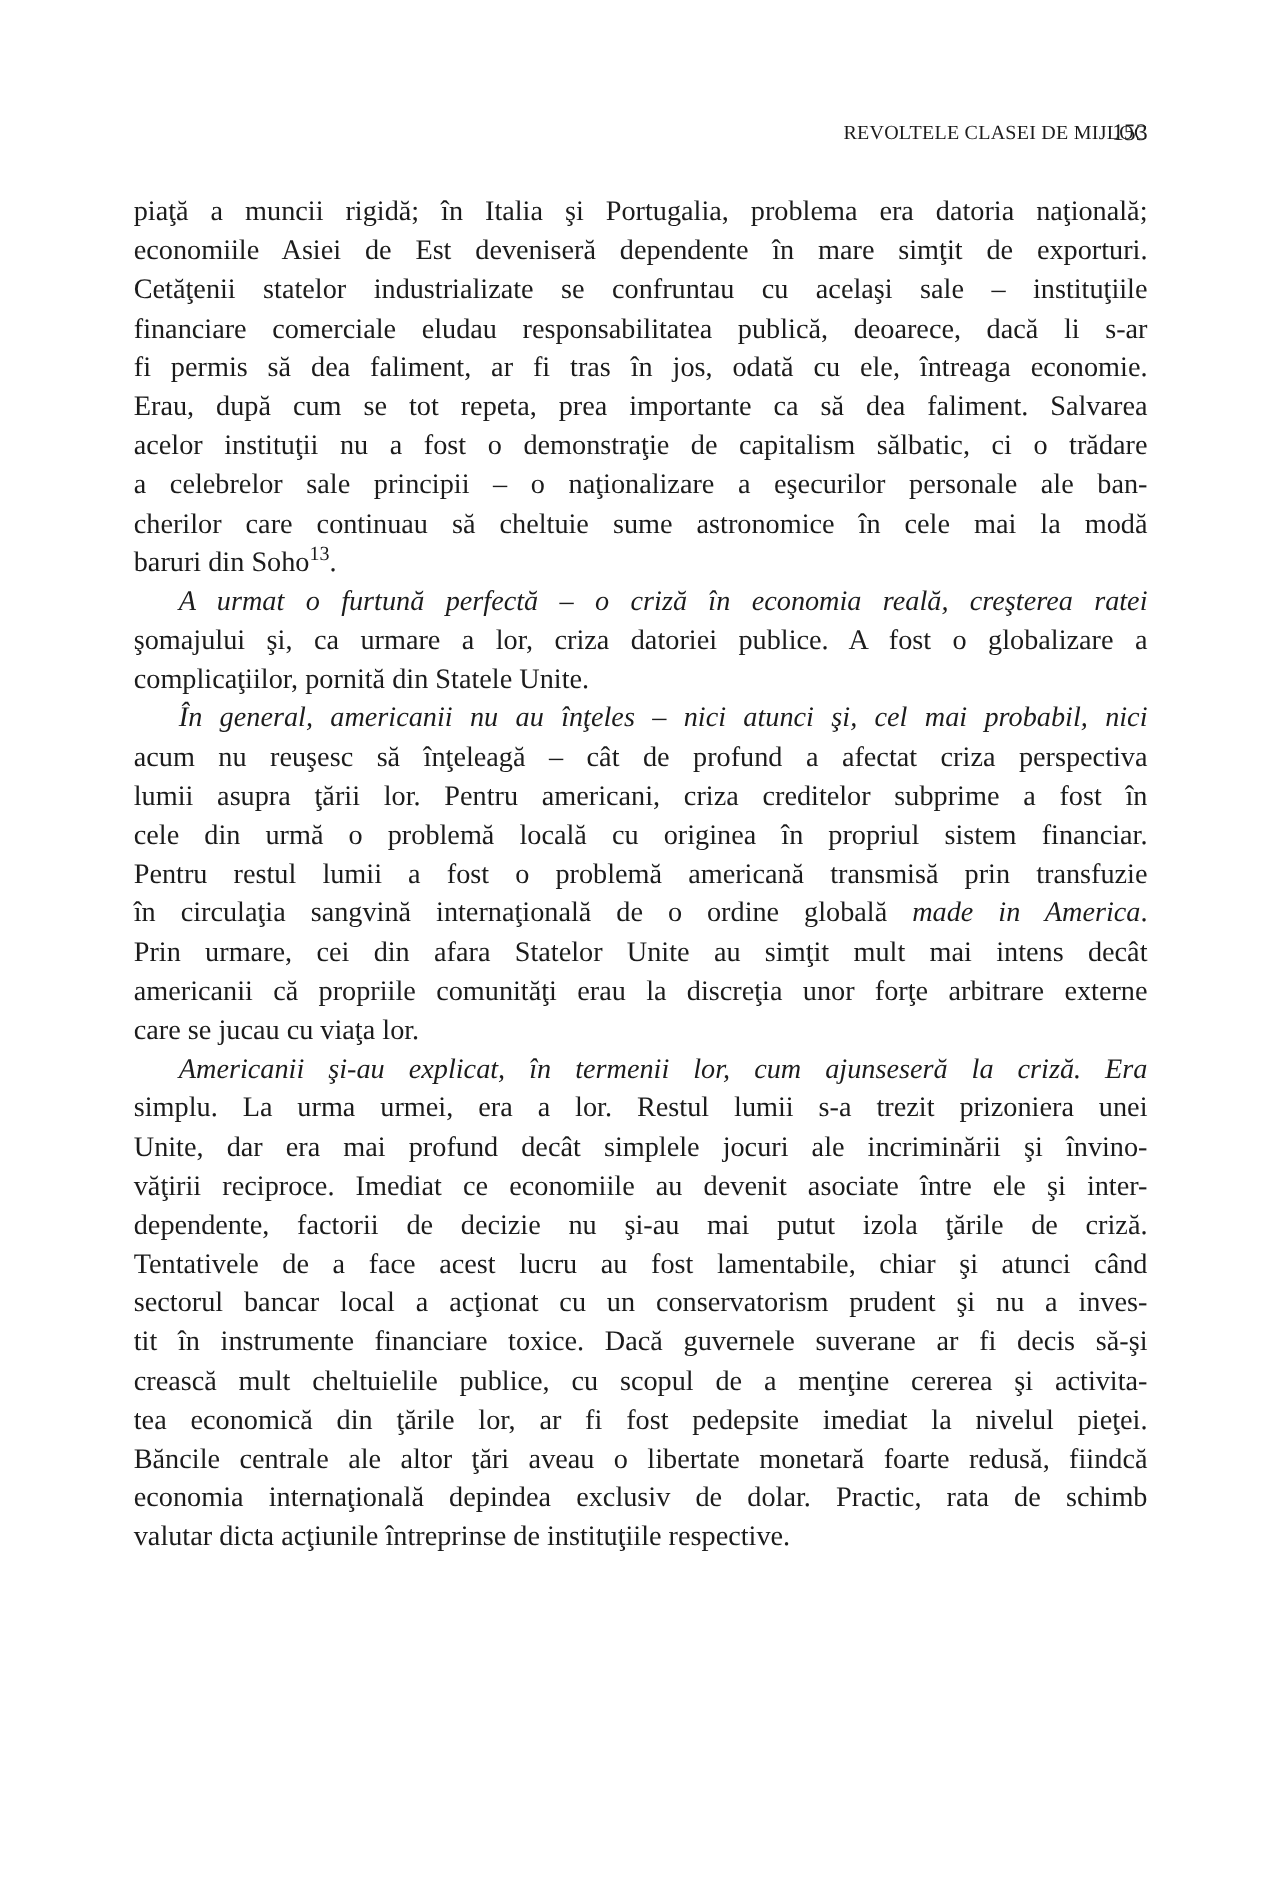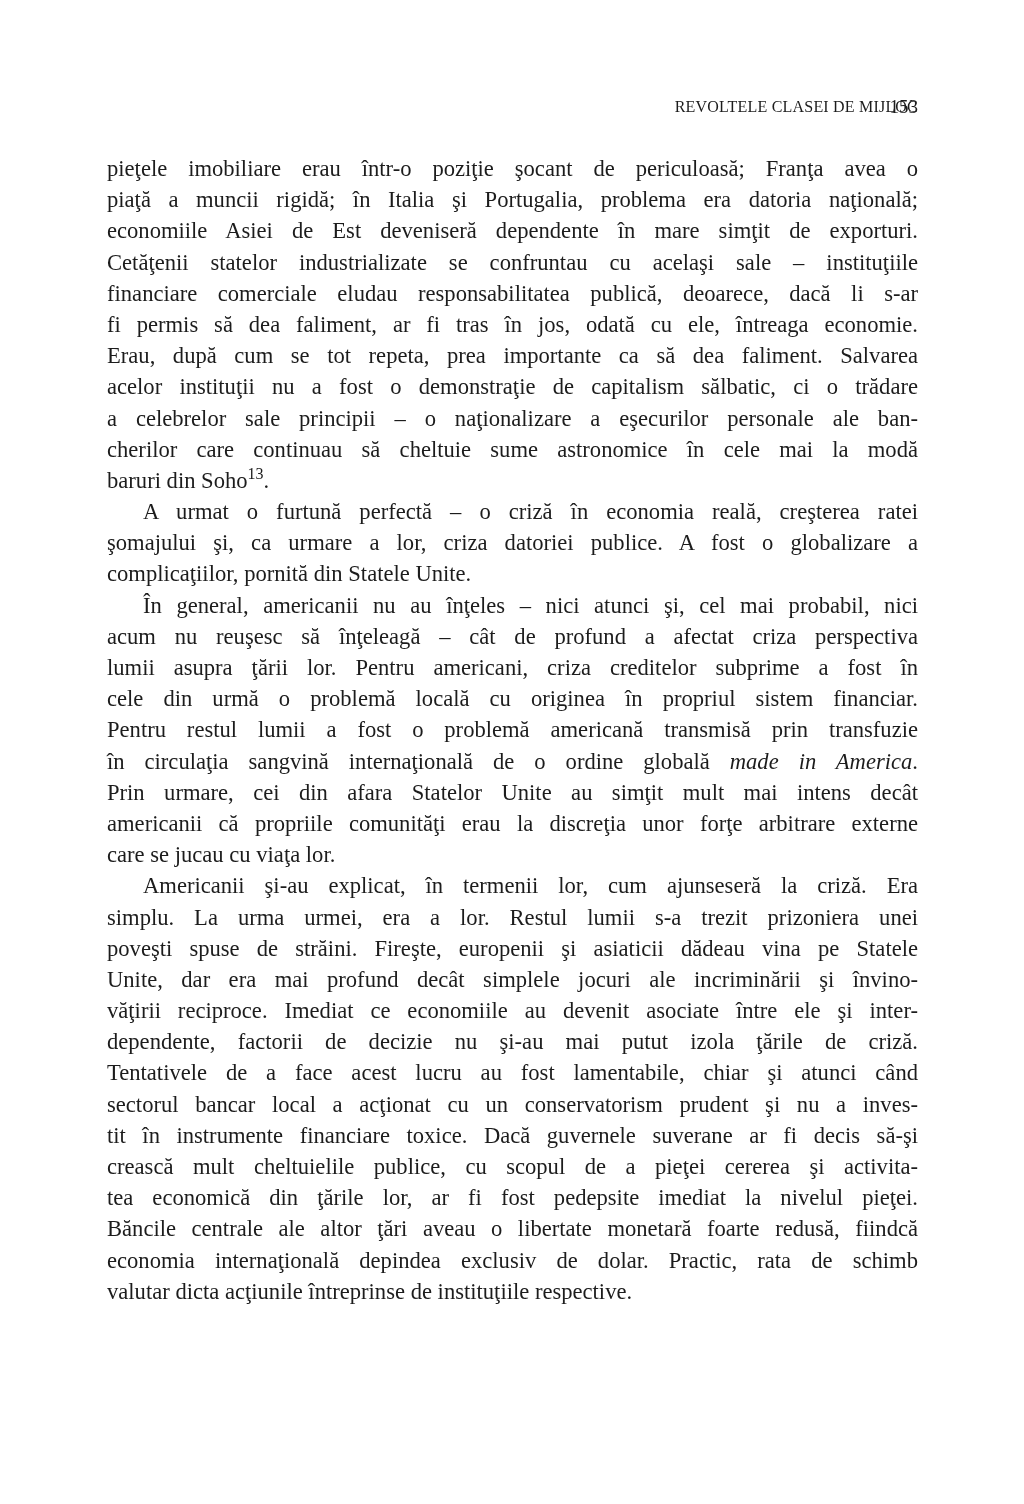--- a/index.html
+++ b/index.html
@@ -50,40 +50,40 @@
       white-space: nowrap;
       text-align: justify;
       text-align-last: justify;
       height: 31.2px;
     }
     .line.last {
       text-align-last: left;
     }
     .line.indent {
       padding-left: 36px;
+      font-style: italic;
     }
     sup.fn {
       font-size: 16px;
       vertical-align: 9px;
       line-height: 0;
     }
     em { font-style: italic; }
   </style>
 </head>
 <body>
 
 <div class="running-header">
   <span class="header-title">REVOLTELE CLASEI DE MIJLOC</span>
   <span class="page-number">153</span>
 </div>
 
 <div class="body-text">
 
   <div>
-    <span class="line">pieţele imobiliare erau într-o poziţie şocant de periculoasă; Franţa avea o</span>
     <span class="line">piaţă a muncii rigidă; în Italia şi Portugalia, problema era datoria naţională;</span>
     <span class="line">economiile Asiei de Est deveniseră dependente în mare simţit de exporturi.</span>
     <span class="line">Cetăţenii statelor industrializate se confruntau cu acelaşi sale – instituţiile</span>
     <span class="line">financiare comerciale eludau responsabilitatea publică, deoarece, dacă li s-ar</span>
     <span class="line">fi permis să dea faliment, ar fi tras în jos, odată cu ele, întreaga economie.</span>
     <span class="line">Erau, după cum se tot repeta, prea importante ca să dea faliment. Salvarea</span>
     <span class="line">acelor instituţii nu a fost o demonstraţie de capitalism sălbatic, ci o trădare</span>
     <span class="line">a celebrelor sale principii – o naţionalizare a eşecurilor personale ale ban-</span>
     <span class="line">cherilor care continuau să cheltuie sume astronomice în cele mai la modă</span>
     <span class="line last"><span>baruri din Soho</span><sup class="fn">13</sup><span>.</span></span>
@@ -103,27 +103,26 @@
     <span class="line">Pentru restul lumii a fost o problemă americană transmisă prin transfuzie</span>
     <span class="line"><span>în circulaţia sangvină internaţională de o ordine globală </span><em>made in America</em><span>.</span></span>
     <span class="line">Prin urmare, cei din afara Statelor Unite au simţit mult mai intens decât</span>
     <span class="line">americanii că propriile comunităţi erau la discreţia unor forţe arbitrare externe</span>
     <span class="line last">care se jucau cu viaţa lor.</span>
   </div>
 
   <div>
     <span class="line indent">Americanii şi-au explicat, în termenii lor, cum ajunseseră la criză. Era</span>
     <span class="line">simplu. La urma urmei, era a lor. Restul lumii s-a trezit prizoniera unei</span>
-    <span class="line">poveşti spuse de străini. Fireşte, europenii şi asiaticii dădeau vina pe Statele</span>
     <span class="line">Unite, dar era mai profund decât simplele jocuri ale incriminării şi învino-</span>
     <span class="line">văţirii reciproce. Imediat ce economiile au devenit asociate între ele şi inter-</span>
     <span class="line">dependente, factorii de decizie nu şi-au mai putut izola ţările de criză.</span>
     <span class="line">Tentativele de a face acest lucru au fost lamentabile, chiar şi atunci când</span>
     <span class="line">sectorul bancar local a acţionat cu un conservatorism prudent şi nu a inves-</span>
     <span class="line">tit în instrumente financiare toxice. Dacă guvernele suverane ar fi decis să-şi</span>
-    <span class="line">crească mult cheltuielile publice, cu scopul de a pieţei cererea şi activita-</span>
+    <span class="line">crească mult cheltuielile publice, cu scopul de a menţine cererea şi activita-</span>
     <span class="line">tea economică din ţările lor, ar fi fost pedepsite imediat la nivelul pieţei.</span>
     <span class="line">Băncile centrale ale altor ţări aveau o libertate monetară foarte redusă, fiindcă</span>
     <span class="line">economia internaţională depindea exclusiv de dolar. Practic, rata de schimb</span>
     <span class="line last">valutar dicta acţiunile întreprinse de instituţiile respective.</span>
   </div>
 
 </div>
 
 </body></html>

